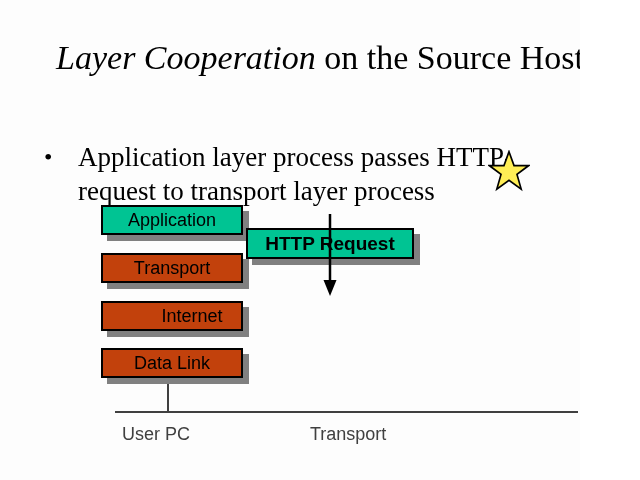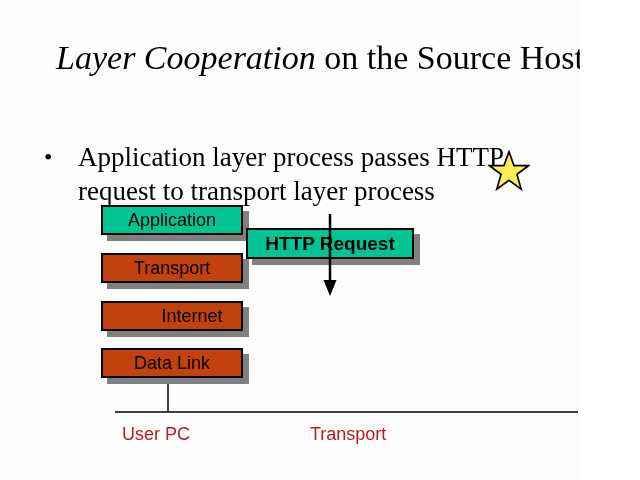--- a/index.html
+++ b/index.html
@@ -142,21 +142,21 @@
     background: #404040;
     z-index: 1;
   }
 
   
   .caption {
     position: absolute;
     font-family: "Liberation Sans", sans-serif;
     font-size: 18px;
     line-height: 22px;
-    color: #b91c1c;
+    color: #404040;
     white-space: nowrap;
   }
   #caption-userpc   { left: 122px; top: 423px; }
   #caption-physical { left: 310px; top: 423px; }
 </style>
 </head>
 <body>
 
 <div id="slide">
 

